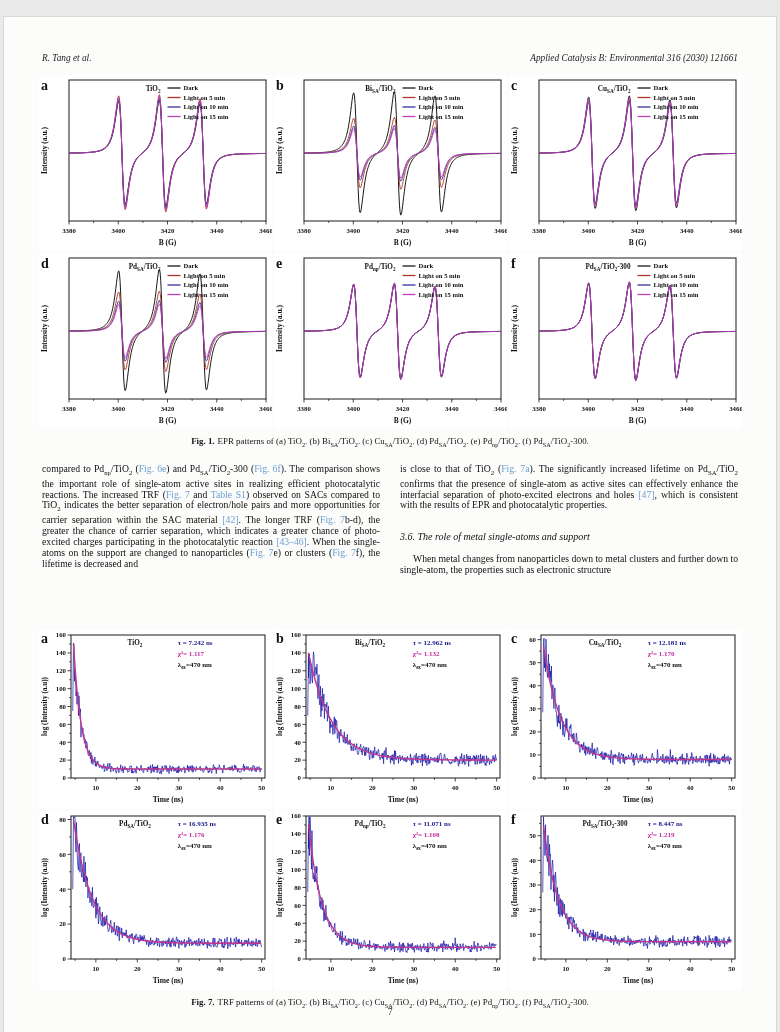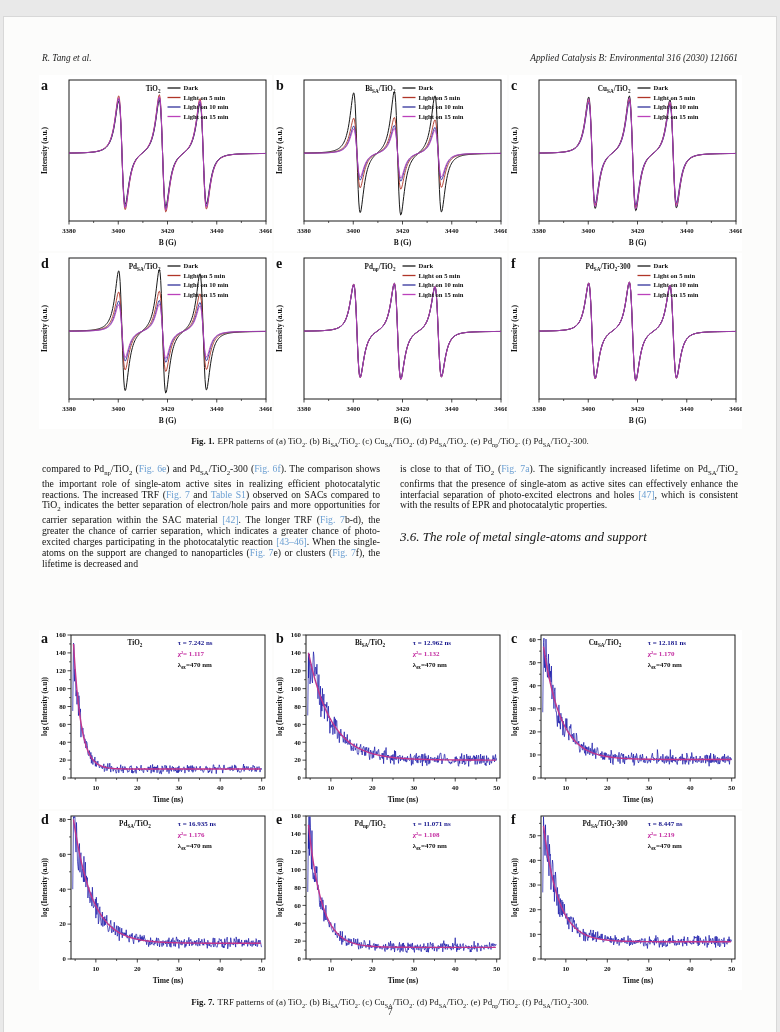--- a/index.html
+++ b/index.html
@@ -9,21 +9,21 @@
   header{display:flex;justify-content:space-between;font-style:italic;font-size:9.3px;color:#222;}
   .figure{margin:12px 0 0;}
   .grid{display:grid;grid-template-columns:repeat(3,233px);justify-content:center;gap:2px 2px;}
   .panel{width:233px;position:relative;background:#fff;}
   figcaption{text-align:center;font-size:8.9px;margin-top:7px;color:#151515;}
   figcaption b{margin-right:3px;}
   .columns{display:flex;gap:20px;margin-top:16px;min-height:146px;}
   .col{flex:1;font-size:9.7px;line-height:10.9px;text-align:justify;color:#101010;}
   .col p{margin:0;}
   .link{color:#6a9ed2;}
-  .section-heading{font-style:italic;margin:21px 0 11px;font-size:13px;}
+  .section-heading{font-style:italic;margin:21px 0 11px;font-size:10px;}
   .indent{text-indent:13px;}
   sub{font-size:70%;}
   footer{position:absolute;bottom:30px;left:0;right:0;text-align:center;font-size:9.5px;color:#333;}
   svg text{font-family:"Liberation Serif",serif;}
 </style>
 </head>
 <body>
 
 <div class="page">
 
@@ -248,20 +248,21 @@
     <figcaption><b>Fig. 1.</b><span>EPR patterns of (a) TiO<sub>2</sub>. (b) Bi<sub>SA</sub>/TiO<sub>2</sub>. (c) Cu<sub>SA</sub>/TiO<sub>2</sub>. (d) Pd<sub>SA</sub>/TiO<sub>2</sub>. (e) Pd<sub>np</sub>/TiO<sub>2</sub>. (f) Pd<sub>SA</sub>/TiO<sub>2</sub>-300.</span></figcaption>
   </figure>
 
   <main class="columns">
     <div class="col">
       <p>compared to Pd<sub>np</sub>/TiO<sub>2</sub> (<span class="link">Fig. 6e</span>) and Pd<sub>SA</sub>/TiO<sub>2</sub>-300 (<span class="link">Fig. 6f</span>). The comparison shows the important role of single-atom active sites in realizing efficient photocatalytic reactions. The increased TRF (<span class="link">Fig. 7</span> and <span class="link">Table S1</span>) observed on SACs compared to TiO<sub>2</sub> indicates the better separation of electron/hole pairs and more opportunities for carrier separation within the SAC material <span class="link">[42]</span>. The longer TRF (<span class="link">Fig. 7</span>b-d), the greater the chance of carrier separation, which indicates a greater chance of photo-excited charges participating in the photocatalytic reaction <span class="link">[43–46]</span>. When the single-atoms on the support are changed to nanoparticles (<span class="link">Fig. 7</span>e) or clusters (<span class="link">Fig. 7</span>f), the lifetime is decreased and</p>
     </div>
     <div class="col">
       <p>is close to that of TiO<sub>2</sub> (<span class="link">Fig. 7a</span>). The significantly increased lifetime on Pd<sub>SA</sub>/TiO<sub>2</sub> confirms that the presence of single-atom as active sites can effectively enhance the interfacial separation of photo-excited electrons and holes <span class="link">[47]</span>, which is consistent with the results of EPR and photocatalytic properties.</p>
       <div class="section-heading">3.6. The role of metal single-atoms and support</div>
+      <p class="indent">When metal changes from nanoparticles down to metal clusters and further down to single-atom, the properties such as electronic structure</p>
     </div>
   </main>
 
   <figure class="figure" style="margin-top:20px;">
     <div class="grid" id="fig7-grid">
         <div class="panel"><svg viewBox="0 0 233 175" width="233" height="175">
             <clipPath id="trfclip0">
               <rect x="32" y="5" width="194" height="143"></rect>
             </clipPath>
             <rect x="32" y="5" width="194" height="143" fill="#fff" stroke="#1a1a1a" stroke-width="1"></rect>

